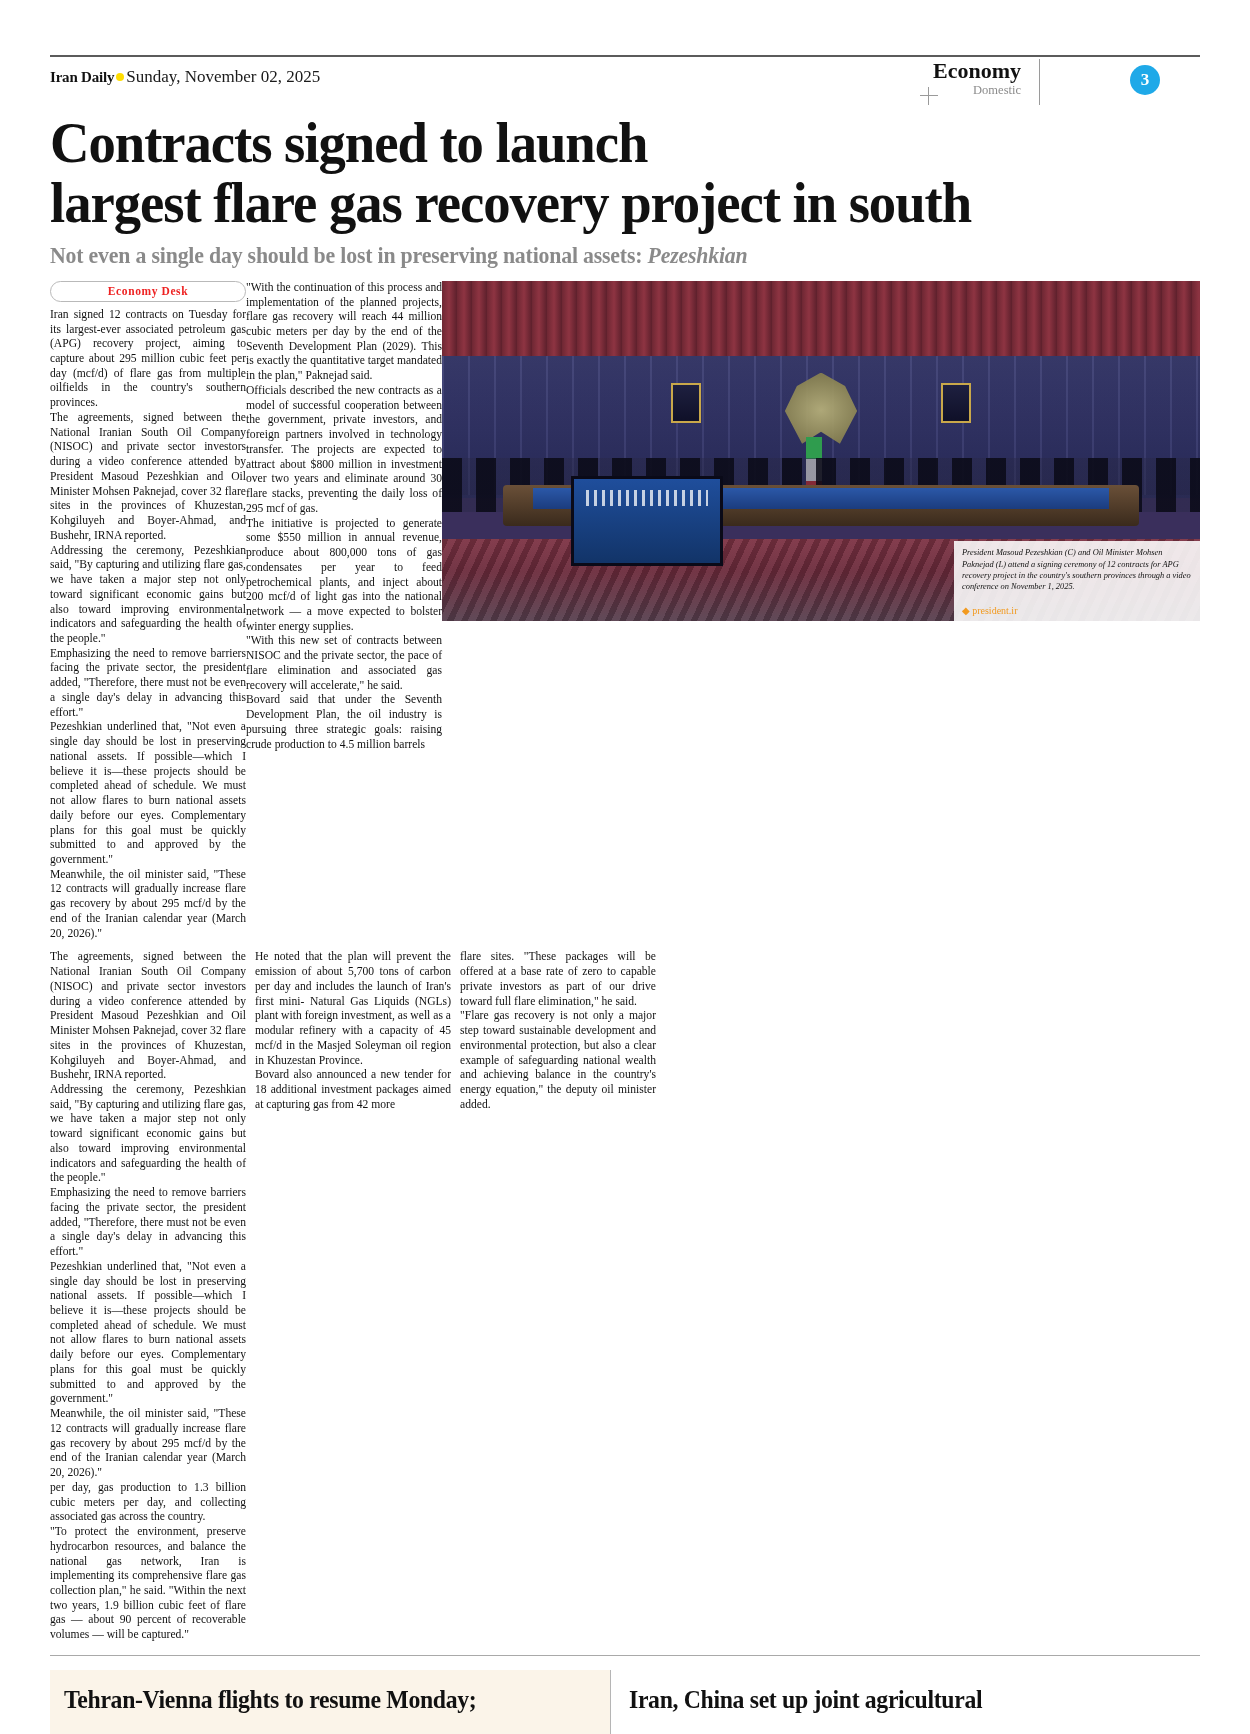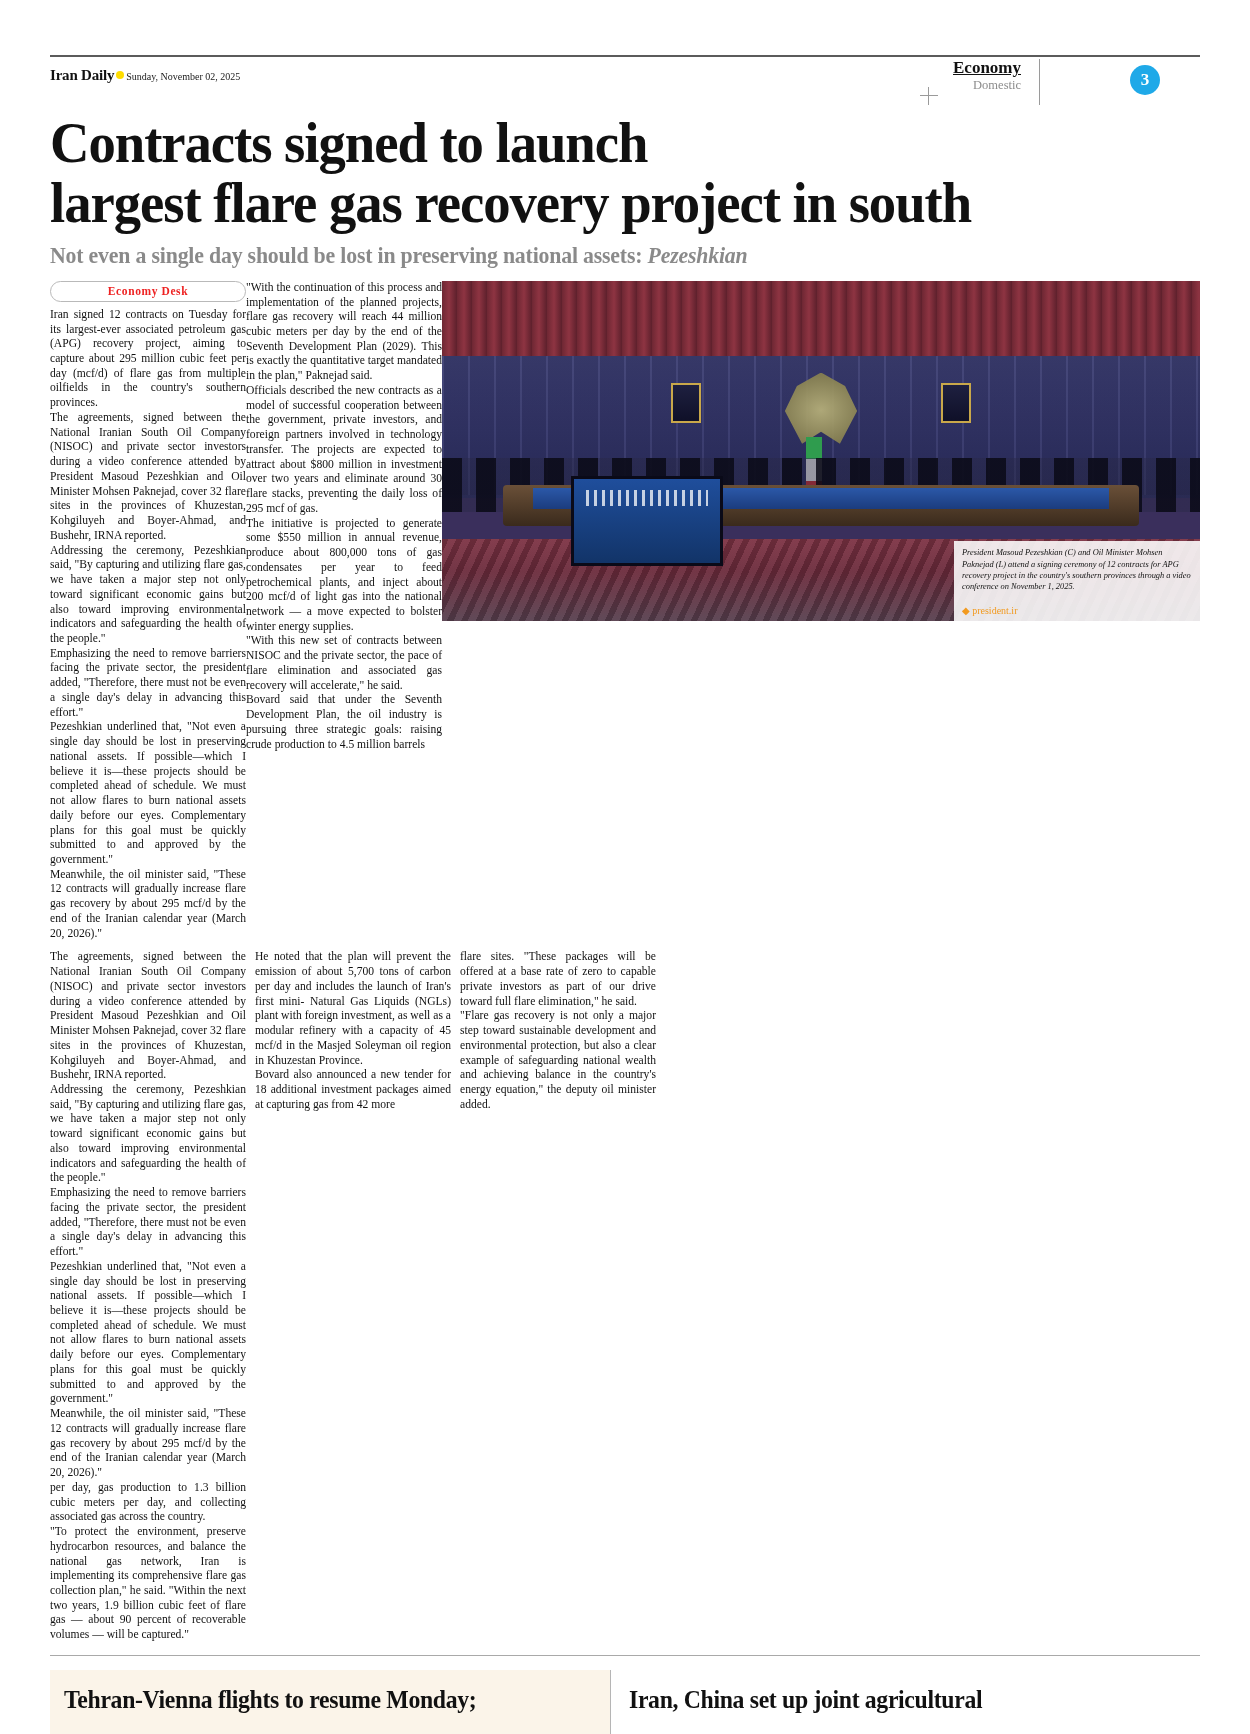--- a/index.html
+++ b/index.html
@@ -19,23 +19,23 @@
   .cropmark { position:absolute; top:32px; left:920px; width:18px; height:18px; }
   .cropmark:before, .cropmark:after { content:""; position:absolute; background:#9a9a9a; }
   .cropmark:before { left:8px; top:0; width:1px; height:18px; }
   .cropmark:after { top:8px; left:0; height:1px; width:18px; }
 
   
   .masthead { position:relative; height:58px; border-top:2px solid #5b5b5b; margin-top:55px; }
   .mh-left { position:absolute; left:0; top:10px; display:flex; align-items:baseline; gap:2px; }
   .mh-brand { font-weight:bold; font-size:15px; letter-spacing:-0.2px; }
   .mh-dot { width:8px; height:8px; border-radius:50%; background:#ffdd00; display:inline-block; position:relative; top:-1px;}
-  .mh-date { font-size:10px; color:#1a1a1a; }
+  .mh-date { font-size:17px; color:#1a1a1a; }
   .mh-right { position:absolute; right:160px; top:2px; text-align:right; padding-right:18px; border-right:1px solid #9a9a9a; height:46px;}
-  .mh-section { font-size:17px; font-weight:bold; line-height:1.05;text-decoration:underline; }
+  .mh-section { font-size:22px; font-weight:bold; line-height:1.05; }
   .mh-sub { font-size:12.5px; color:#8c8c8c; line-height:1.2; margin-top:1px; }
   .mh-badge { position:absolute; right:40px; top:8px; width:30px; height:30px; border-radius:50%;
               background:#1fa9e8; color:#fff; font-weight:bold; font-size:17px;
               display:flex; align-items:center; justify-content:center; font-family:"Liberation Serif", serif;}
 
   
   .lead-wrap { }
   h1.lead {
     font-size:57px; line-height:1.06; font-weight:bold; margin:0;
     letter-spacing:-1.1px; font-family:"Liberation Serif", serif;

